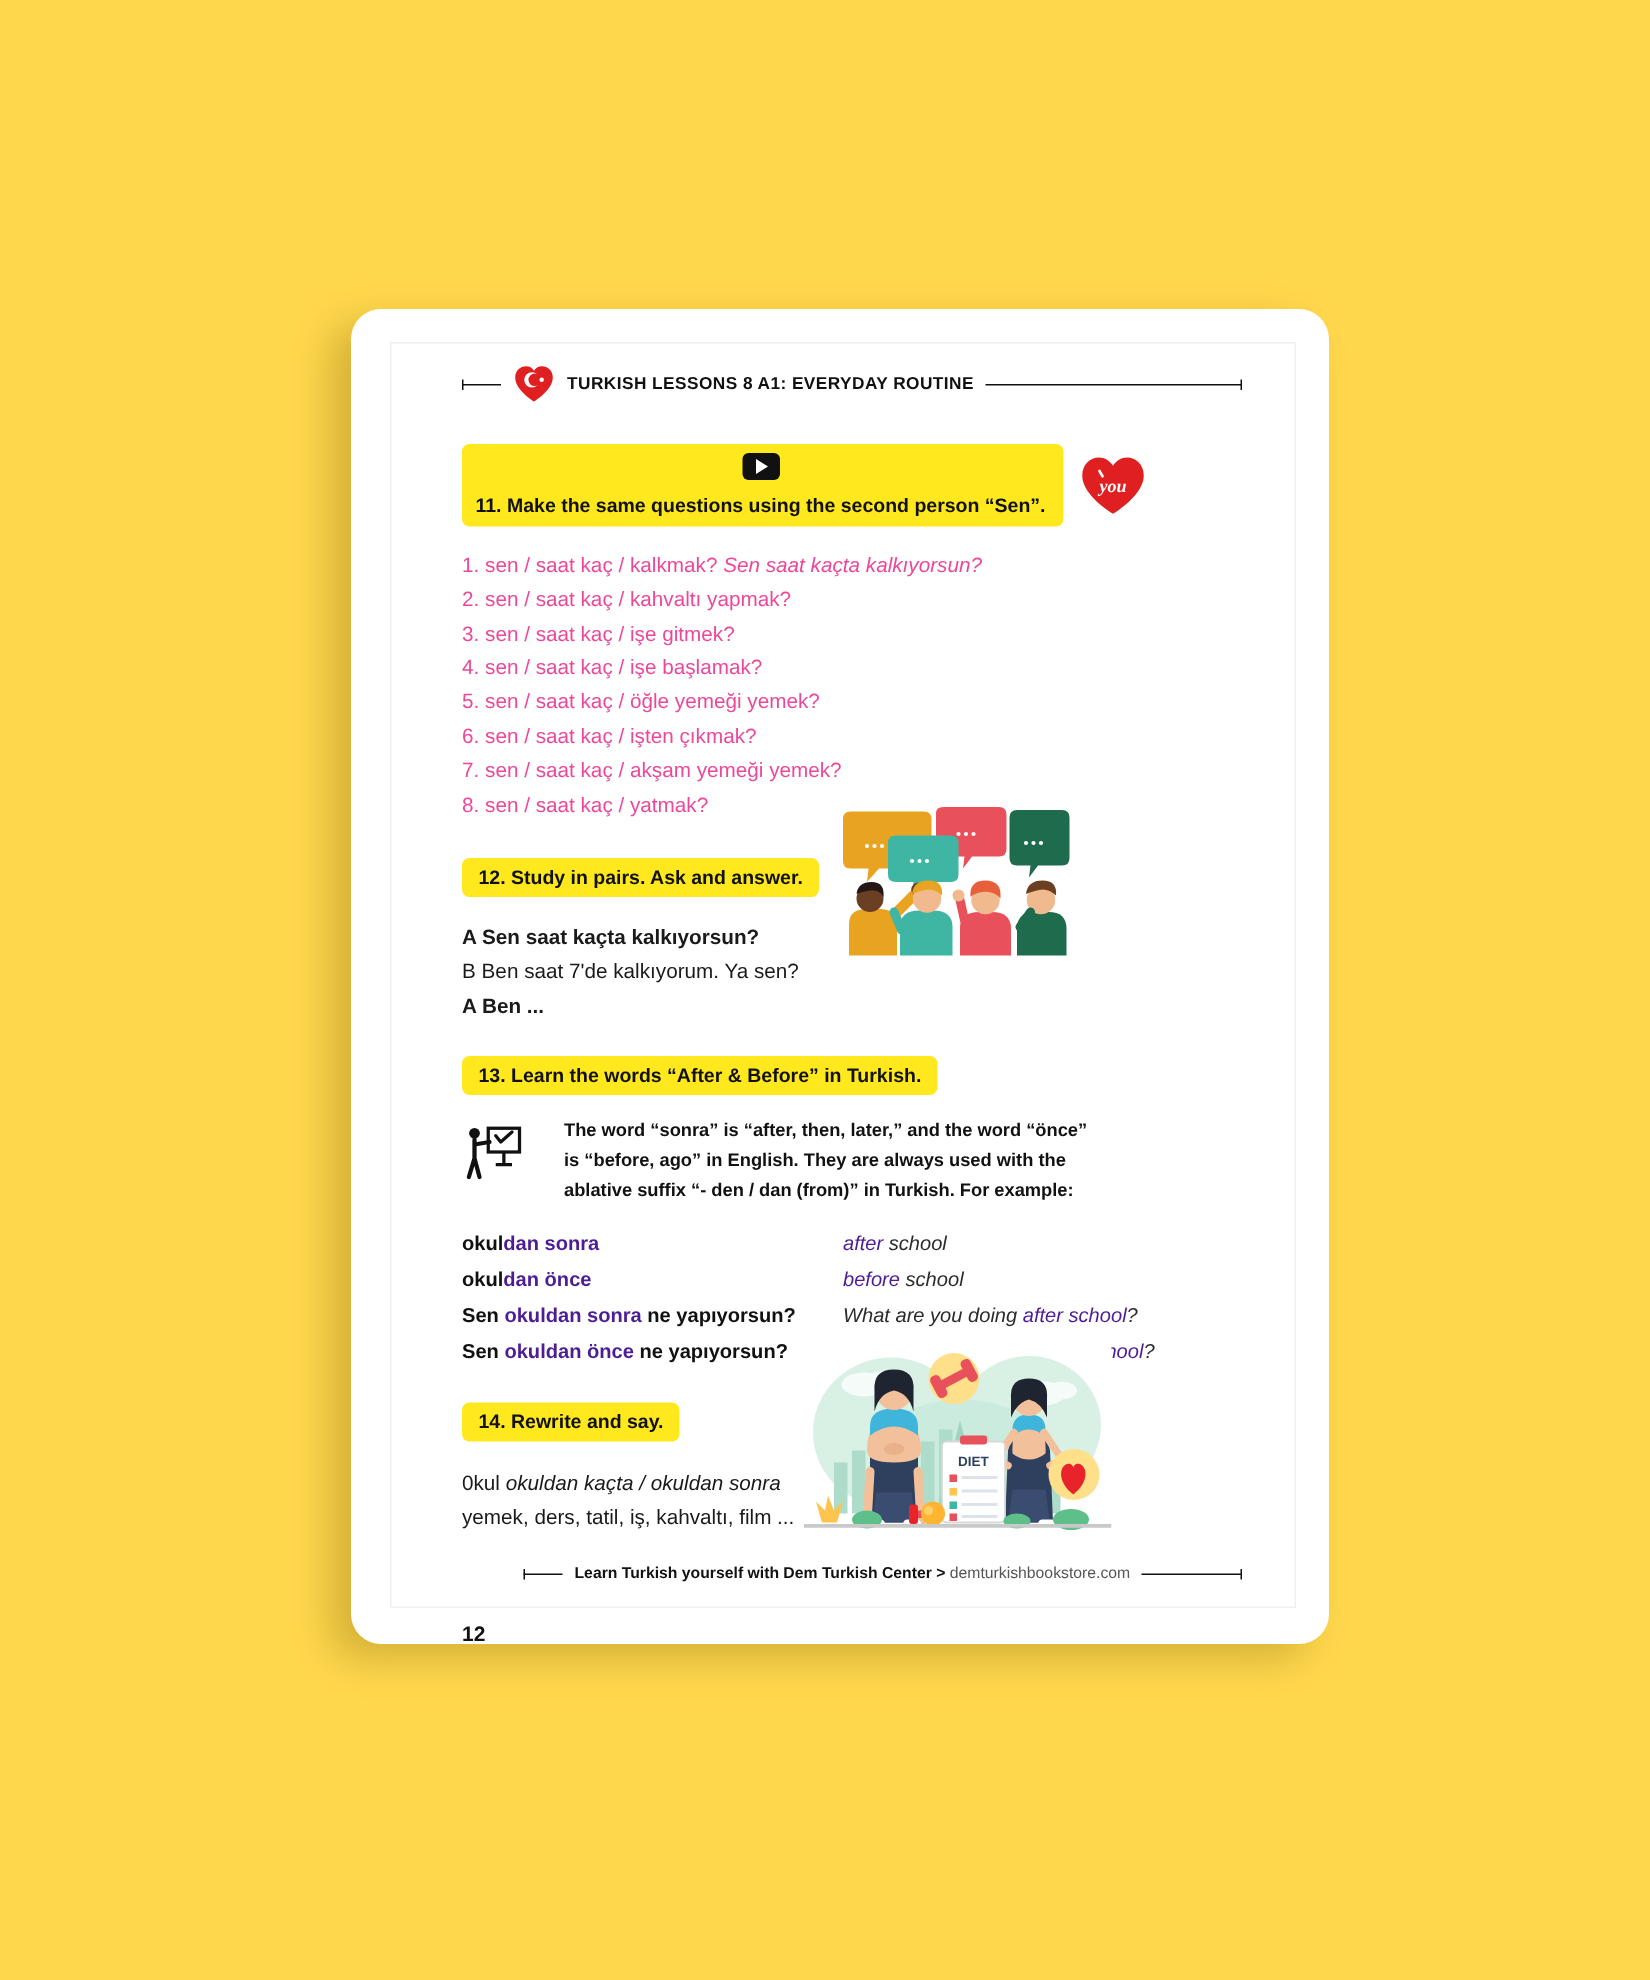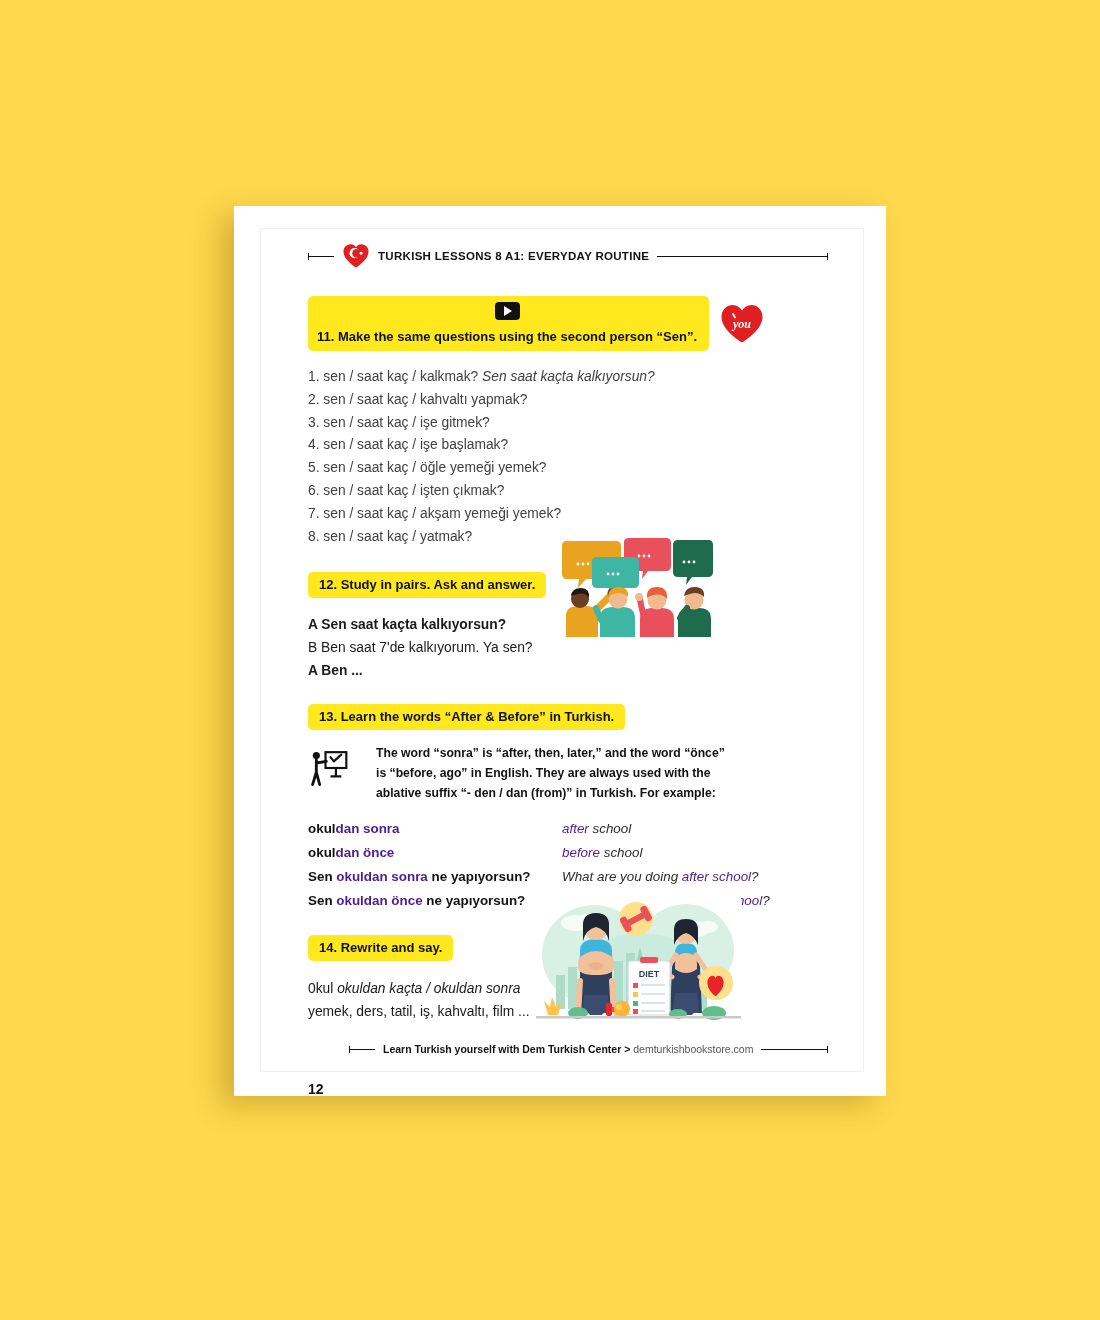--- a/index.html
+++ b/index.html
@@ -10,20 +10,21 @@
     overflow:hidden;
   }
   .stage{position:relative;width:1100px;height:1320px;}
 
   
   .page{
     position:absolute;left:234px;top:206px;
     width:652px;height:890px;
     background:#ffffff;
     box-shadow:-14px 10px 26px rgba(120,85,0,.30);
+    border-radius:20px;
   }
   .page-inner-border{
     position:absolute;left:26px;top:22px;right:22px;bottom:24px;
     border:1px solid #f0f0f0;
     pointer-events:none;
   }
   .content{position:absolute;left:74px;top:32px;width:520px;}
 
   
   .runhead{display:flex;align-items:center;gap:8px;height:36px;}
@@ -58,21 +59,21 @@
     display:block;width:0;height:0;
     border-left:8px solid #fff;
     border-top:5px solid transparent;
     border-bottom:5px solid transparent;
     margin-left:2px;
   }
   .you-heart{width:46px;height:42px;flex:0 0 auto;}
 
   
   .qlist{margin-top:15px;}
-  .qline{font-size:13.8px;color:#404040;line-height:22.8px;white-space:nowrap;}
+  .qline{font-size:13.8px;color:#ec4899;line-height:22.8px;white-space:nowrap;}
   .qline em{font-style:italic;}
 
   
   .s12{display:flex;align-items:flex-start;gap:10px;}
   .s12-left{padding-top:2px;}
   .dlg{font-size:13.8px;color:#1a1a1a;line-height:23px;}
   .dlg.b{font-weight:bold;}
   .bubbles{width:158px;height:100px;flex:0 0 auto;margin-top:-10px;}
 
   

